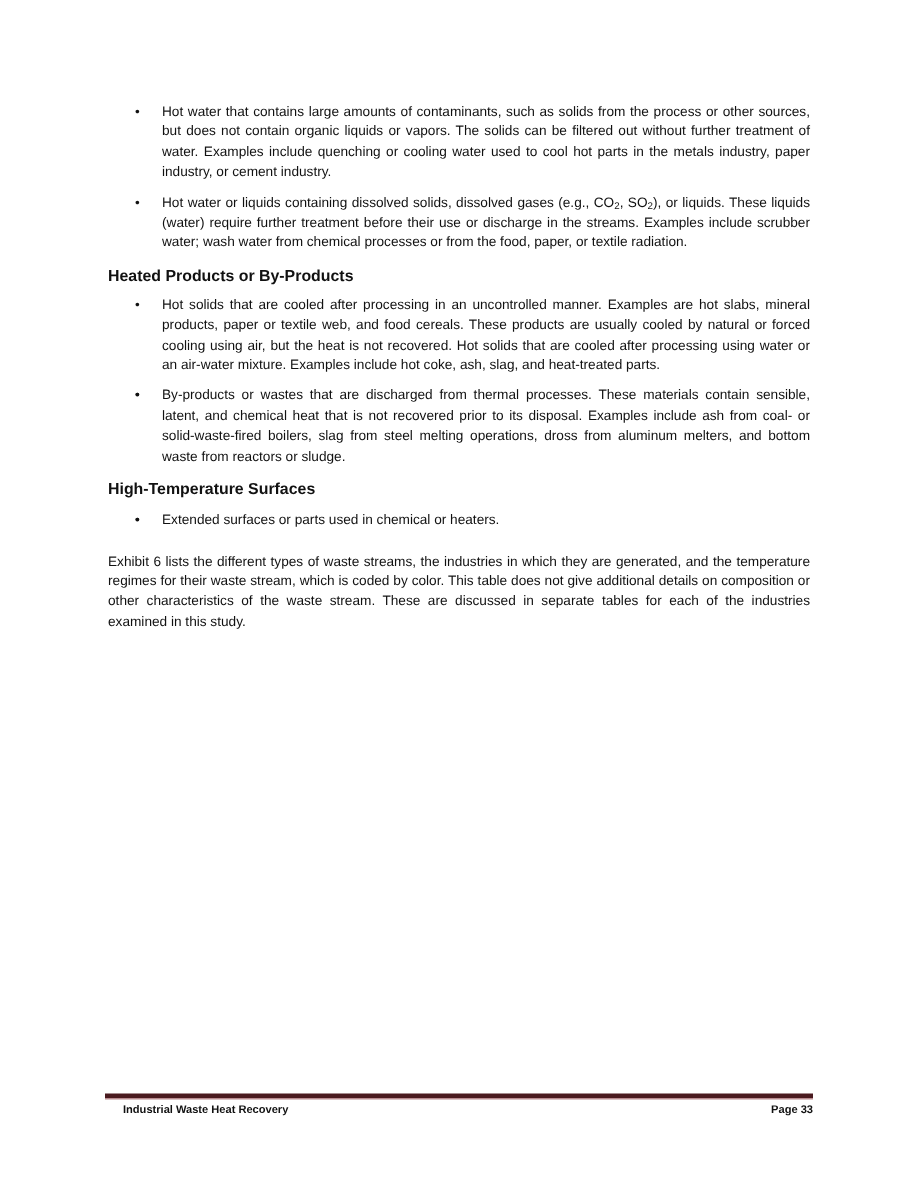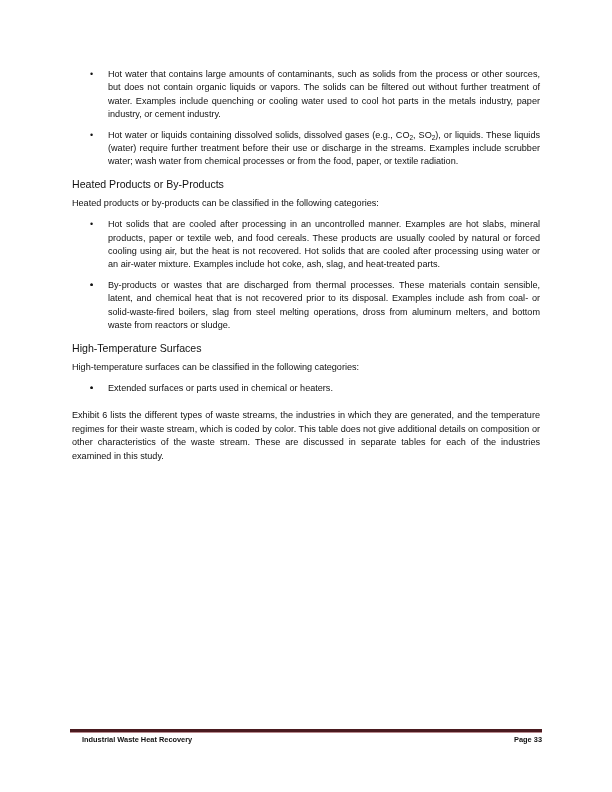--- a/index.html
+++ b/index.html
@@ -41,21 +41,21 @@
       margin: 0 0 7px 0;
     }
     .bullet-item .dot {
       position: absolute;
       left: 18px;
       top: 0;
       font-size: 9px;
     }
     .heading {
       font-size: 10.6px;
-      font-weight: normal;
+      font-weight: bold;
       margin: 9px 0 6px 0;
       line-height: 13px;
     }
     .intro {
       margin: 0 0 8px 0;
     }
     sub {
       font-size: 6.5px;
       line-height: 0;
       vertical-align: -1.5px;
@@ -103,37 +103,35 @@
       <span class="dot">•</span>
       <span>Hot water that contains large amounts of contaminants, such as solids from the process or other sources, but does not contain organic liquids or vapors. The solids can be filtered out without further treatment of water. Examples include quenching or cooling water used to cool hot parts in the metals industry, paper industry, or cement industry.</span>
     </li>
     <li class="bullet-item">
       <span class="dot">•</span>
       <span><span>Hot water or liquids containing dissolved solids, dissolved gases (e.g., CO</span><sub>2</sub><span>, SO</span><sub>2</sub><span>), or liquids. These liquids (water) require further treatment before their use or discharge in the streams. Examples include scrubber water; wash water from chemical processes or from the food, paper, or textile radiation.</span></span>
     </li>
   </ul>
 
   <h2 class="heading">Heated Products or By-Products</h2>
-  <p class="para intro">Heated products or by-products can be classified in the following categories:</p>
   <ul class="bullet-list">
     <li class="bullet-item">
       <span class="dot">•</span>
       <span>Hot solids that are cooled after processing in an uncontrolled manner. Examples are hot slabs, mineral products, paper or textile web, and food cereals. These products are usually cooled by natural or forced cooling using air, but the heat is not recovered. Hot solids that are cooled after processing using water or an air-water mixture. Examples include hot coke, ash, slag, and heat-treated parts.</span>
     </li>
     <li class="bullet-item">
       <span class="dot">•</span>
     </li>
     <li class="bullet-item">
       <span class="dot">•</span>
       <span>By-products or wastes that are discharged from thermal processes. These materials contain sensible, latent, and chemical heat that is not recovered prior to its disposal.  Examples include ash from coal- or solid-waste-fired boilers, slag from steel melting operations, dross from aluminum melters, and bottom waste from reactors or sludge.</span>
     </li>
   </ul>
 
   <h2 class="heading">High-Temperature Surfaces</h2>
-  <p class="para intro">High-temperature surfaces can be classified in the following categories:</p>
   <ul class="bullet-list">
     <li class="bullet-item">
       <span class="dot">•</span>
     </li>
     <li class="bullet-item">
       <span class="dot">•</span>
       <span>Extended surfaces or parts used in chemical or heaters.</span>
     </li>
   </ul>
 

